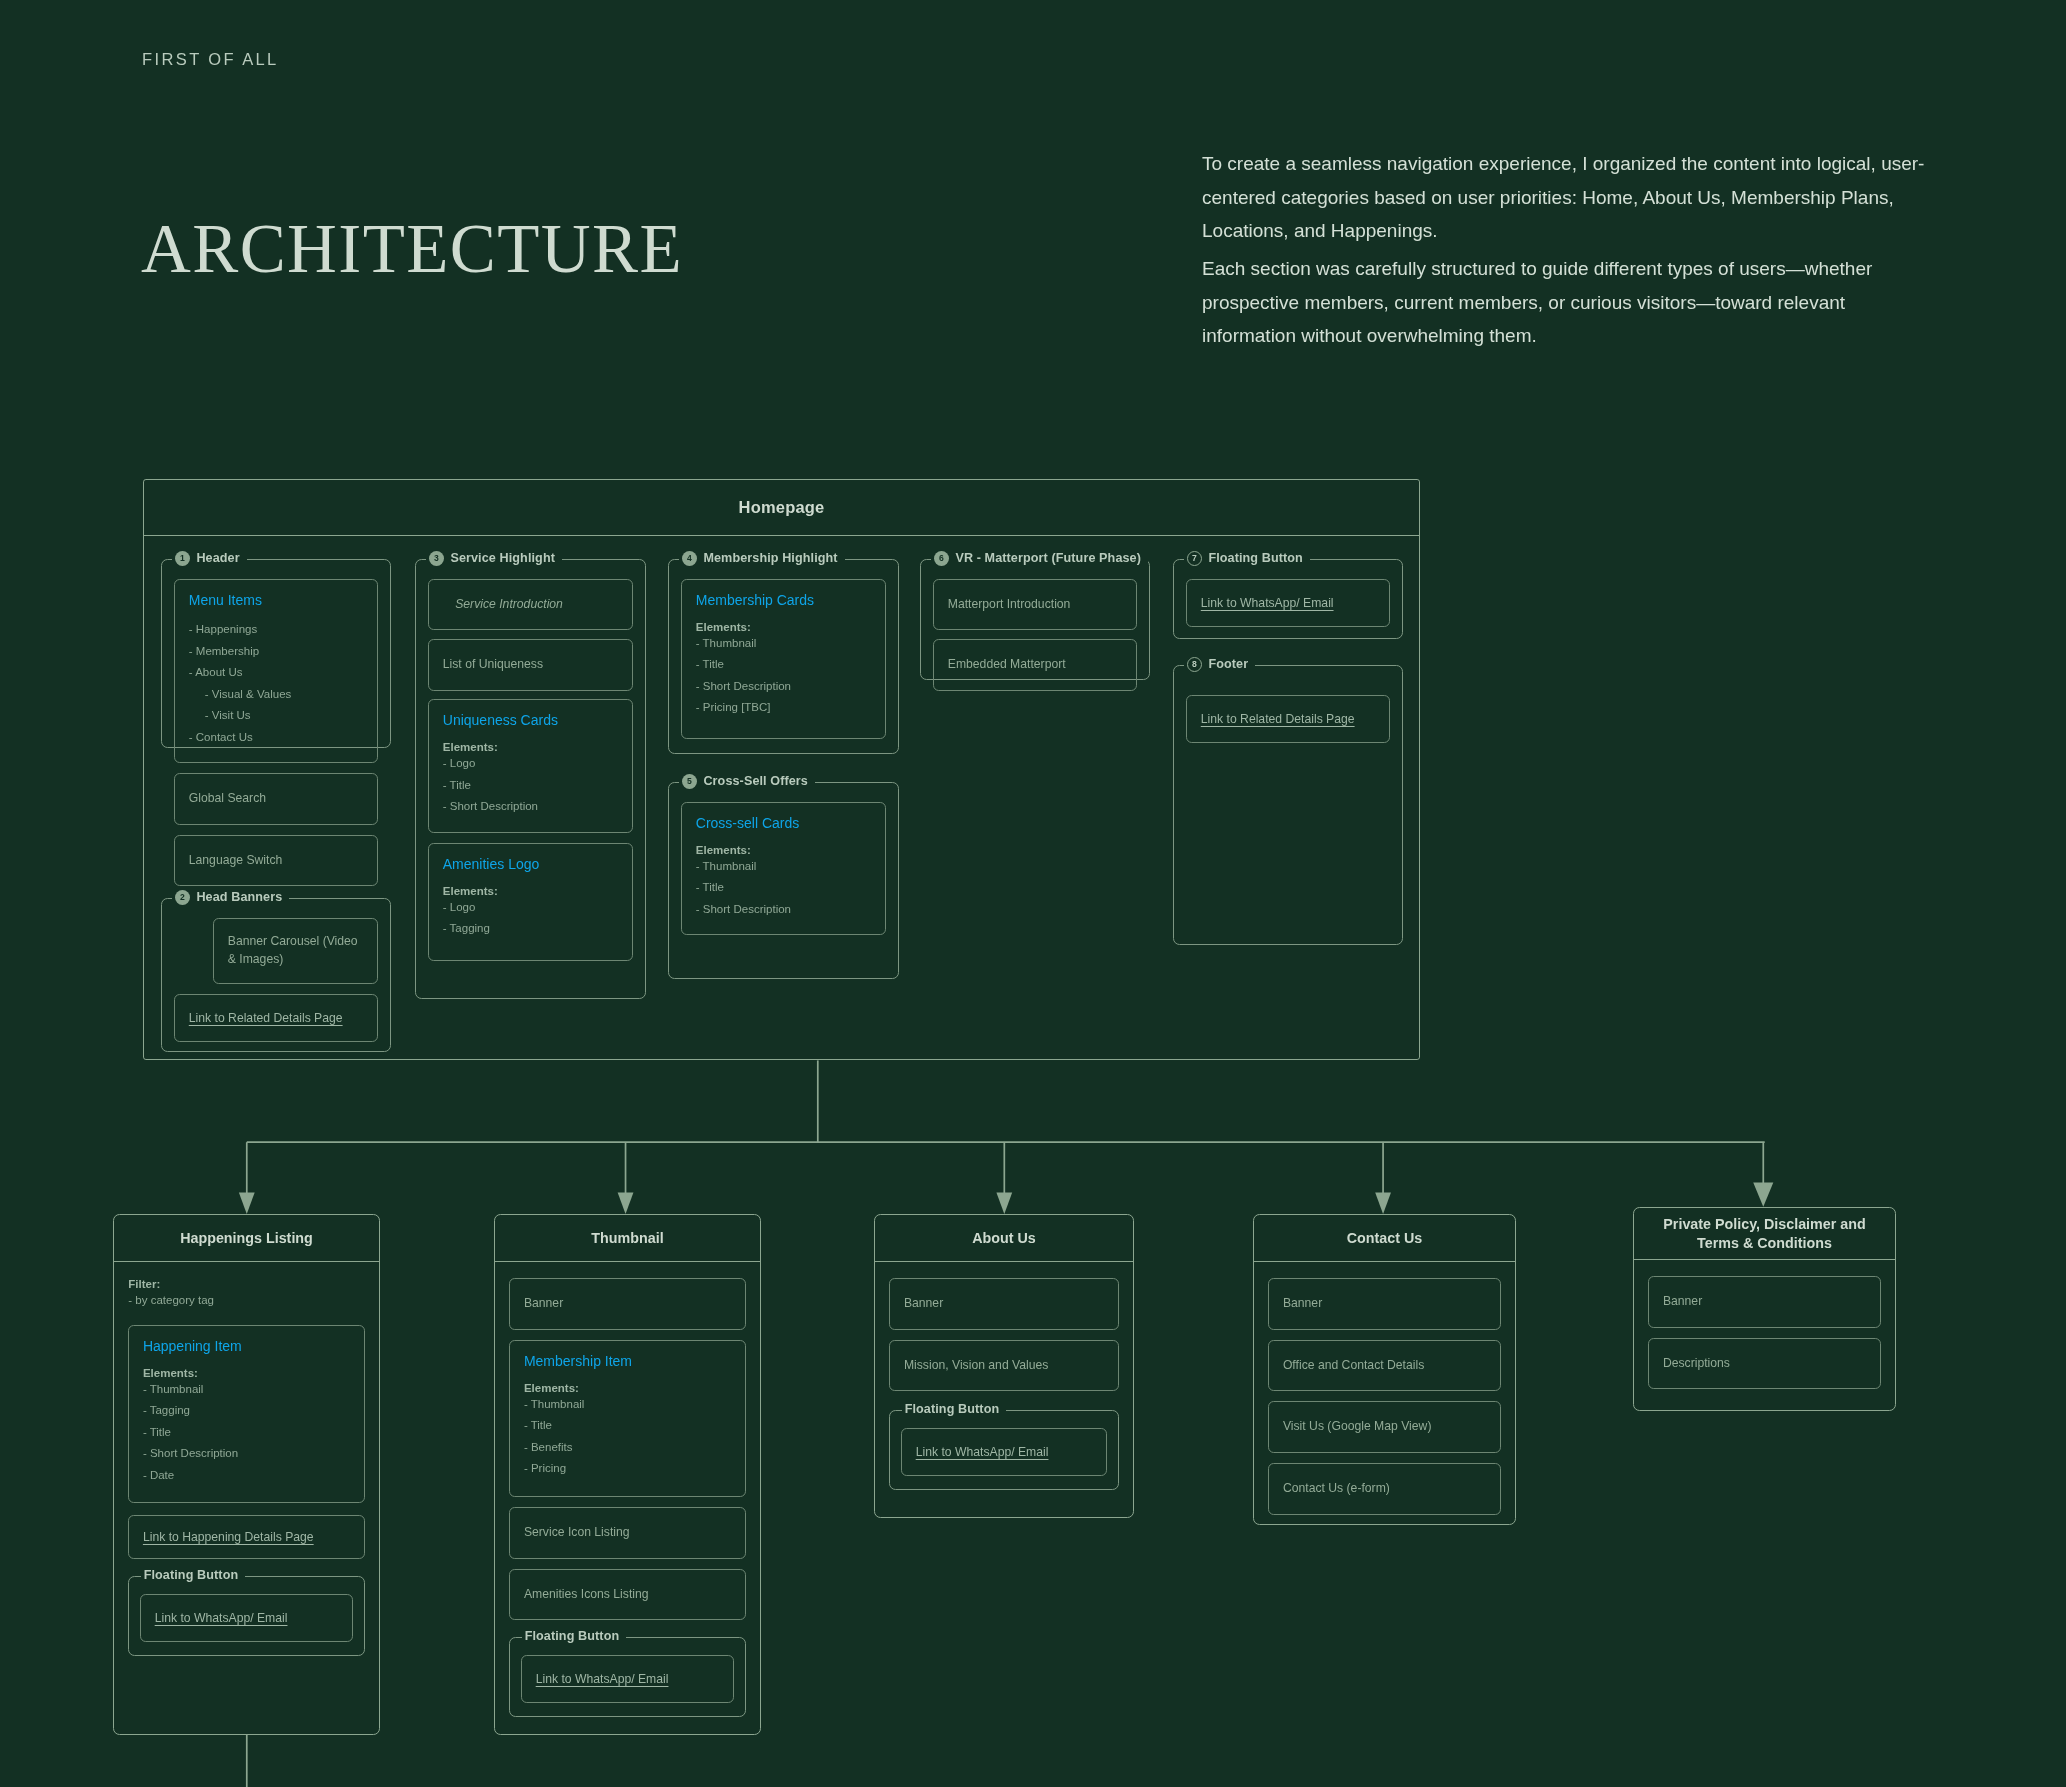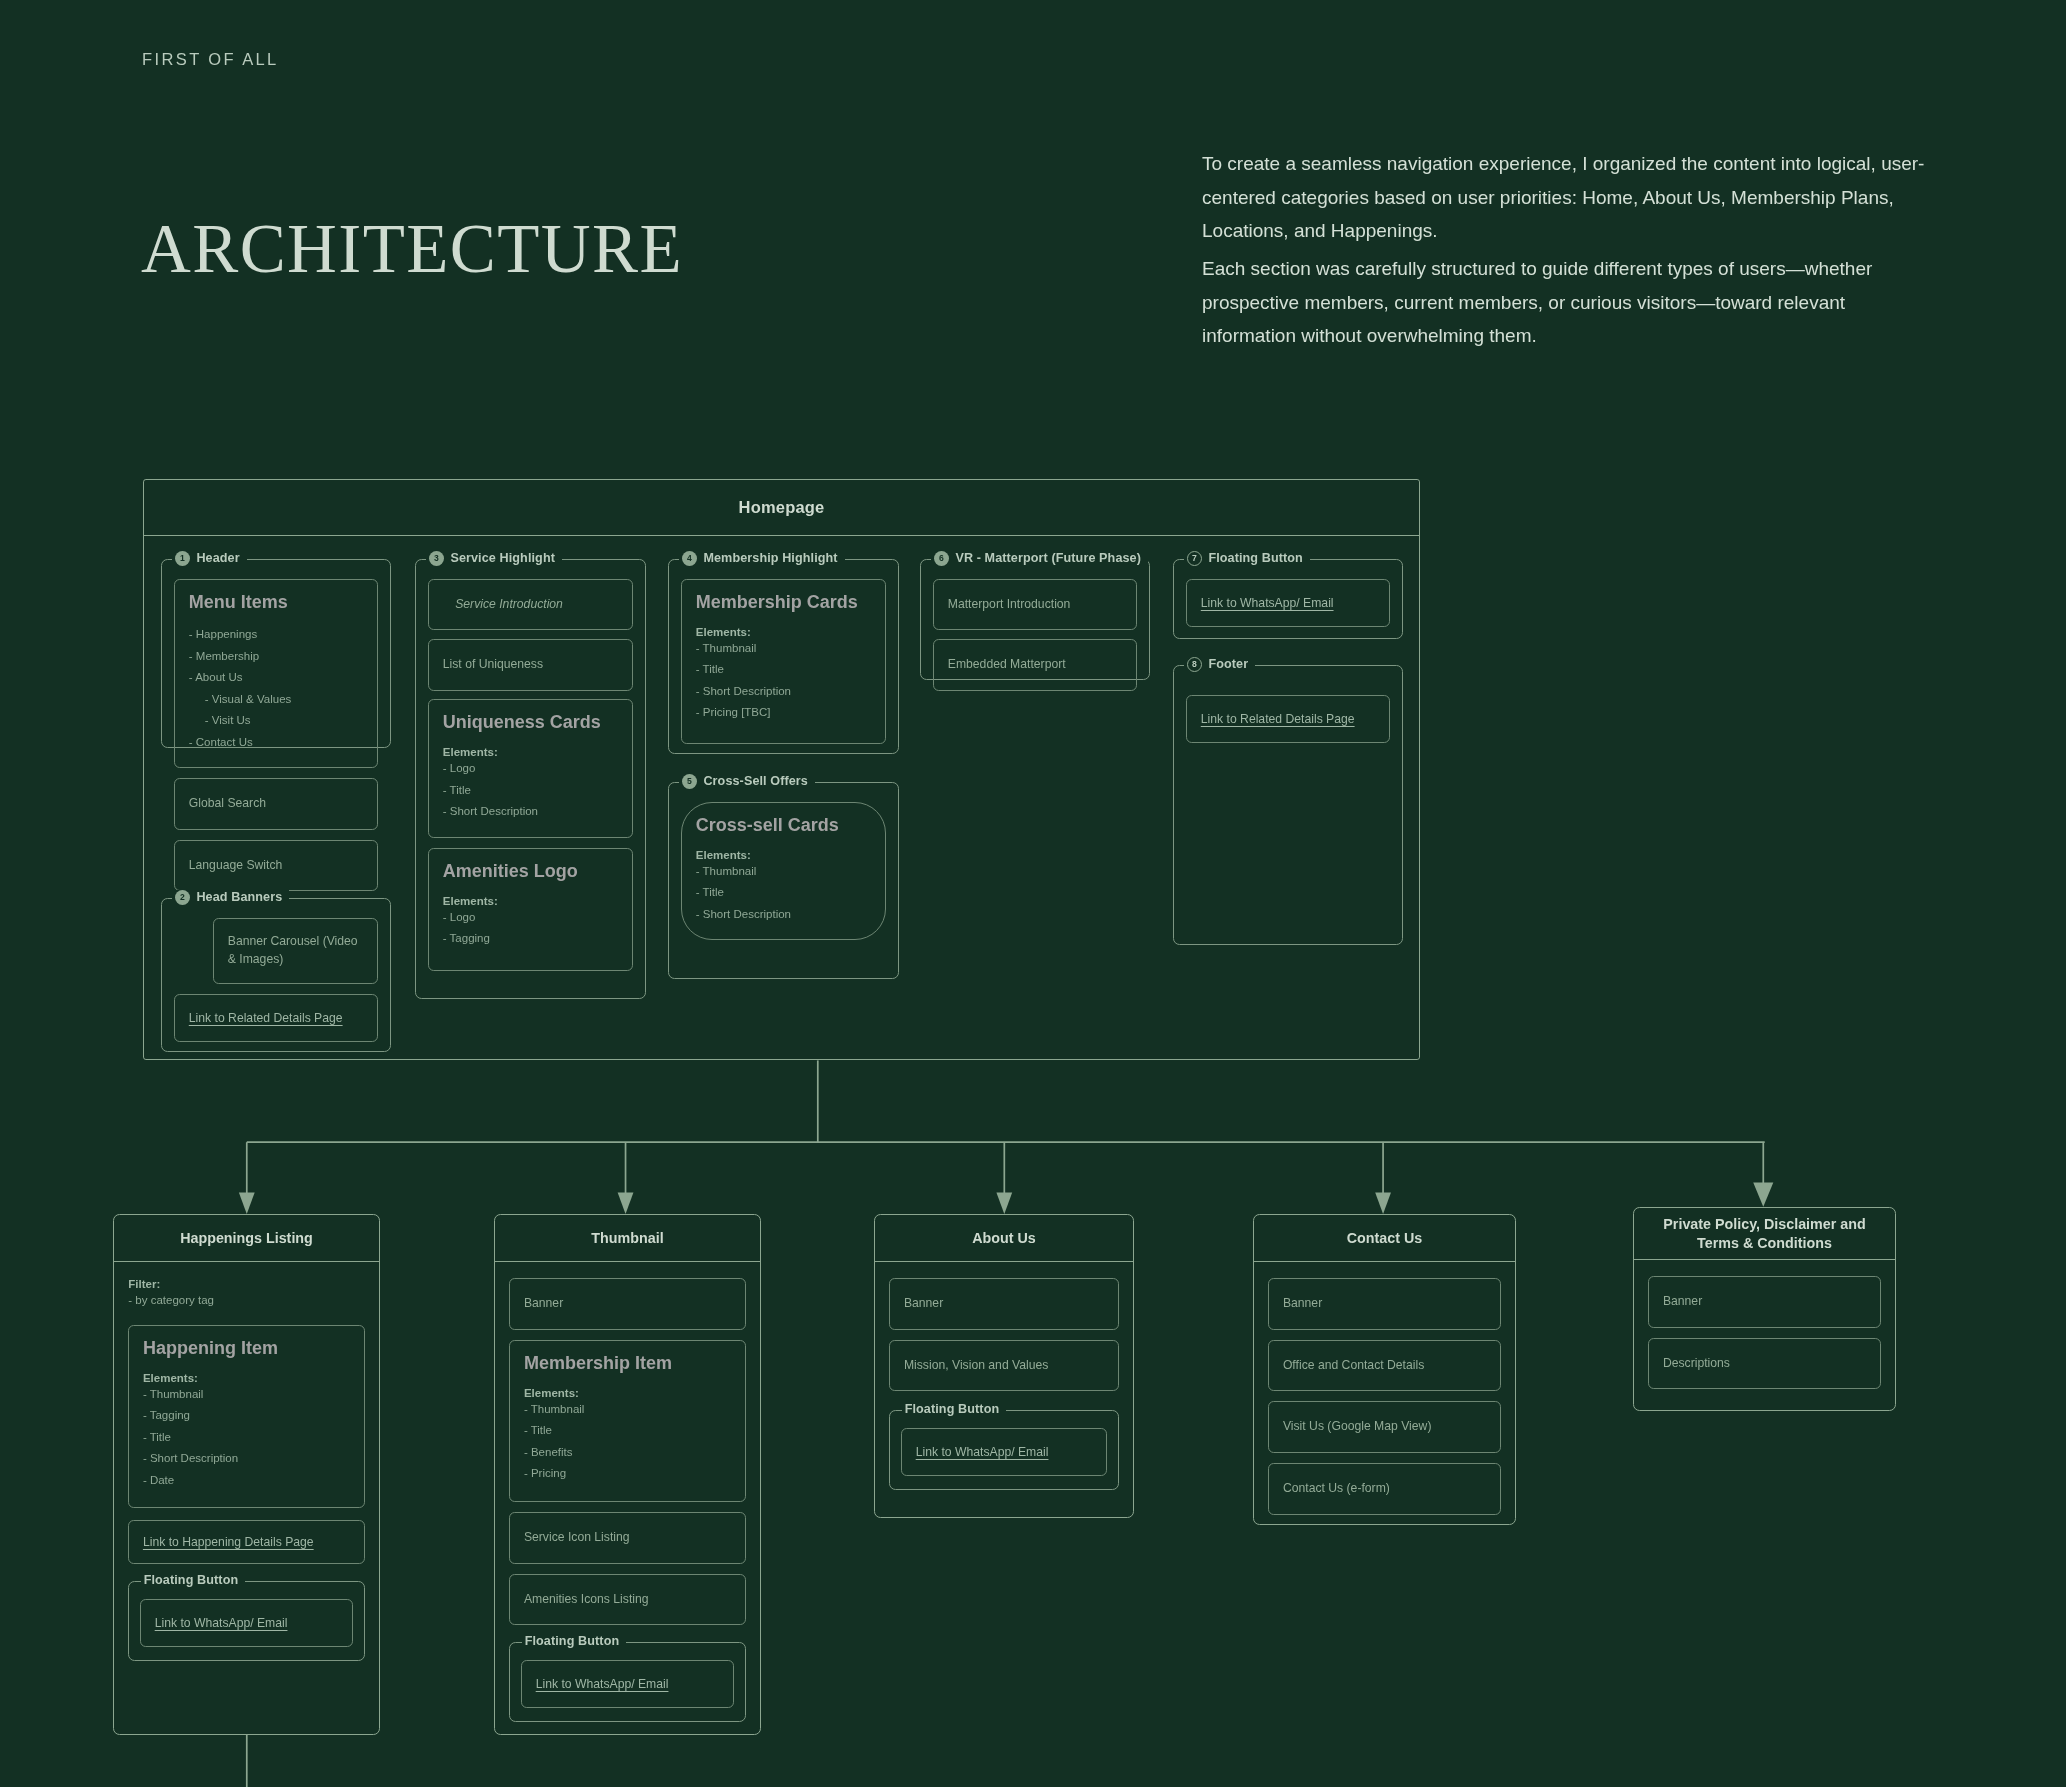--- a/index.html
+++ b/index.html
@@ -68,21 +68,21 @@
   .legend-text { font-size: 12.6px; font-weight: 700; color:#b9cbbd; letter-spacing:0.1px; }
 
   
   .group.plain > .legend { left: 11.5px; }
 
   .card {
     border: 0.9px solid #6d8673; border-radius: 5.7px;
     padding: 12.2px 13.6px 13.6px 13.6px;
     color:#a9bfae;
   }
-  .card-title { font-size: 18px; font-weight: 700; color:#a3a3a3; margin-bottom: 4.3px; }
+  .card-title { font-size: 14px; font-weight: 400; color:#0ea5e9; margin-bottom: 4.3px; }
   .card-sub { font-size: 11.5px; font-weight: 700; color:#9fb6a5; margin-top: 13px; }
   .card-line { font-size: 11.5px; color:#90a896; line-height: 1.87; font-weight: 400; }
   .card-plain { font-size: 12.2px; color:#93ab97; font-weight: 400; line-height:1.45; }
   .card-link { font-size: 12.2px; color:#9fb6a5; text-decoration: underline; text-underline-offset: 2.9px; }
 
   
   .page-box {
     position: absolute;
     border: 1px solid #8ca690; border-radius: 6.5px;
   }
@@ -216,21 +216,21 @@
           </div>
         </div>
       </div>
 
       <div class="group" style="left:524px; top:246px; width:231px; height:197px;">
         <div class="legend">
           <span class="badge">5</span>
           <span class="legend-text">Cross-Sell Offers</span>
         </div>
         <div style="position:absolute; left:12.2px; top:18.7px; right:12.2px;">
-          <div class="card" style="border-radius:31px;">
+          <div class="card" style="">
             <div class="card-title">Cross-sell Cards</div>
             <div class="card-sub">Elements:</div>
             <div class="card-line">- Thumbnail</div>
             <div class="card-line">- Title</div>
             <div class="card-line">- Short Description</div>
           </div>
         </div>
       </div>
 
       <div class="group" style="left:776px; top:23px; width:230px; height:121px;">

